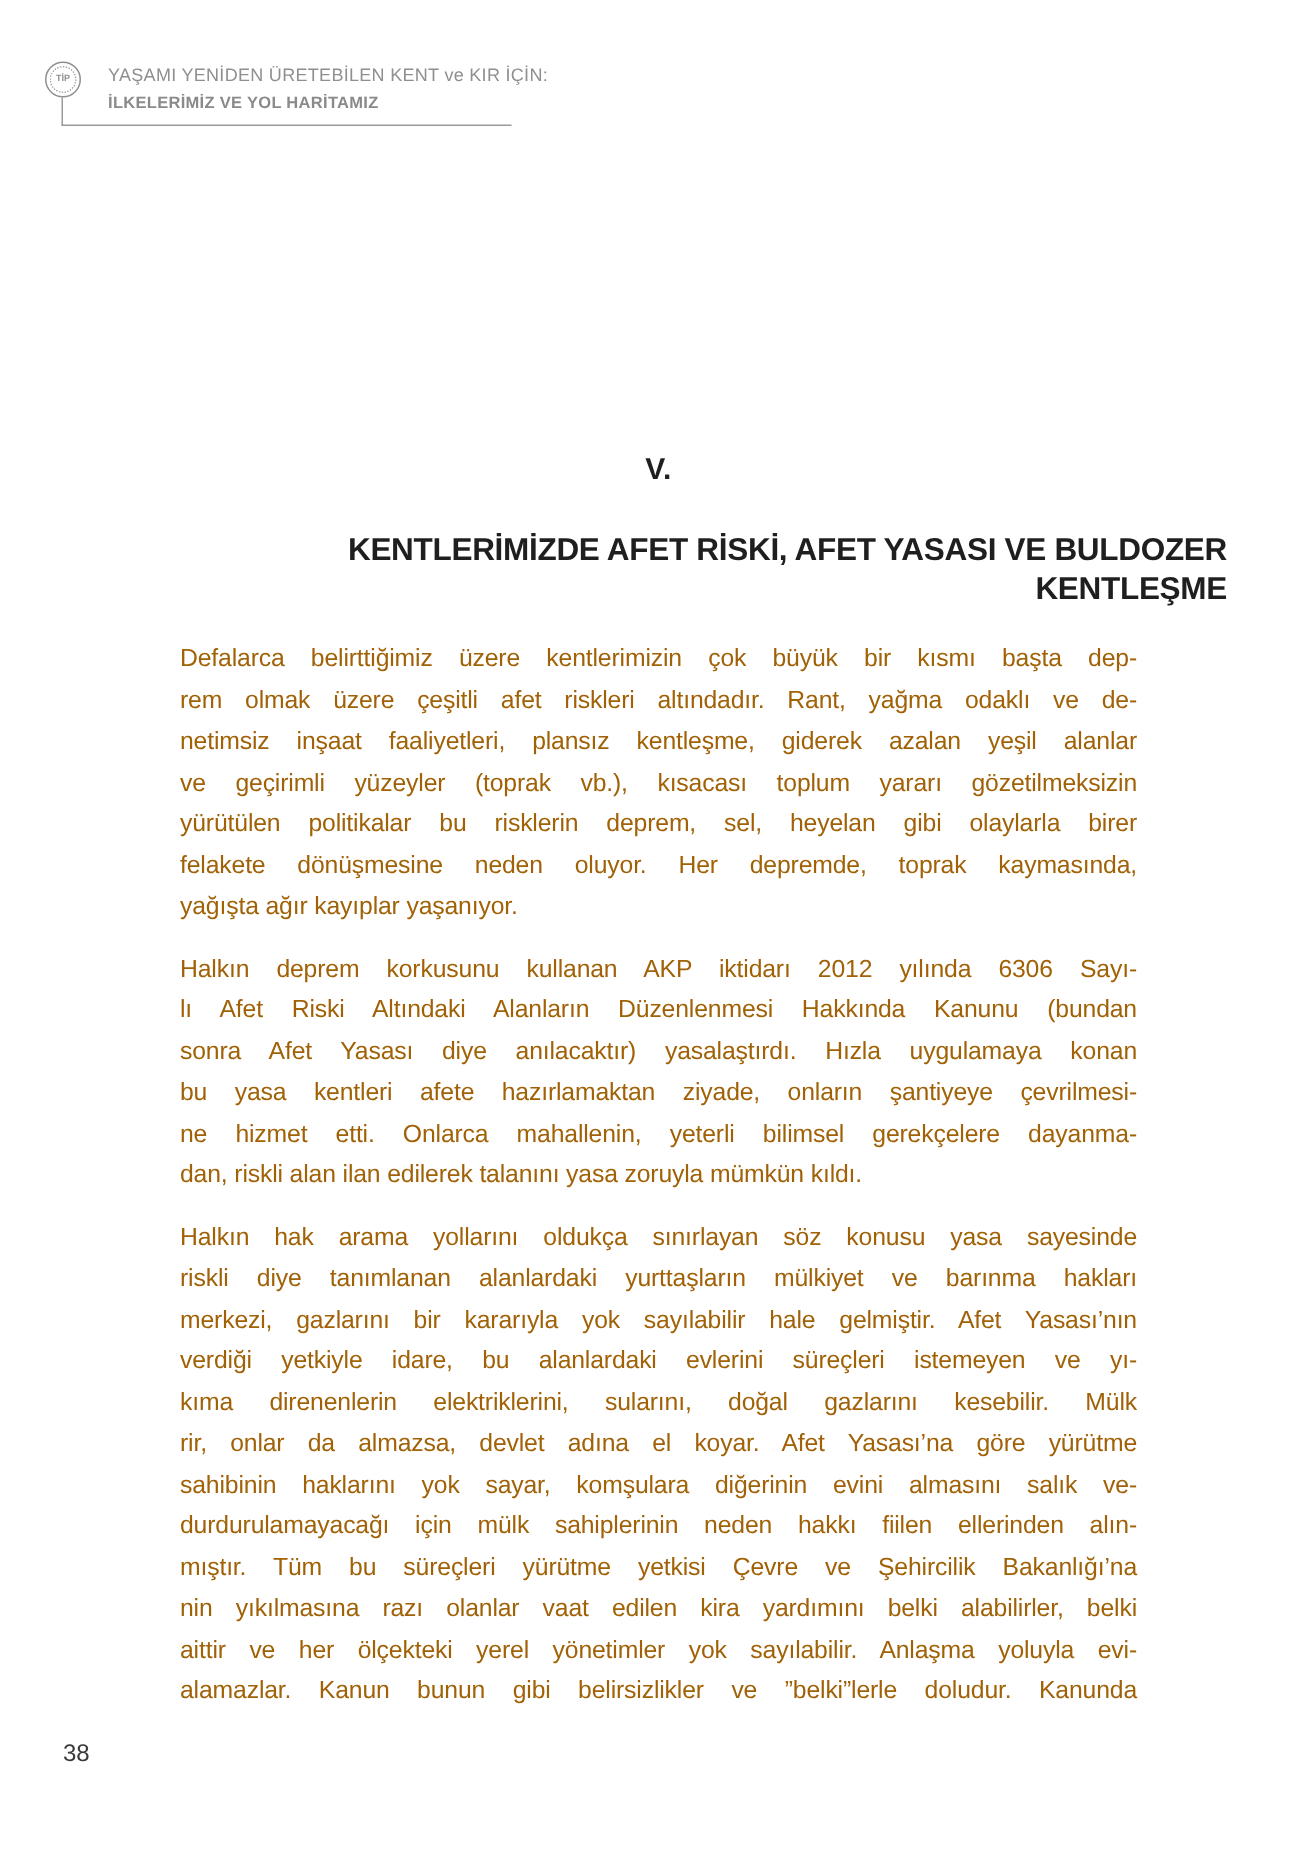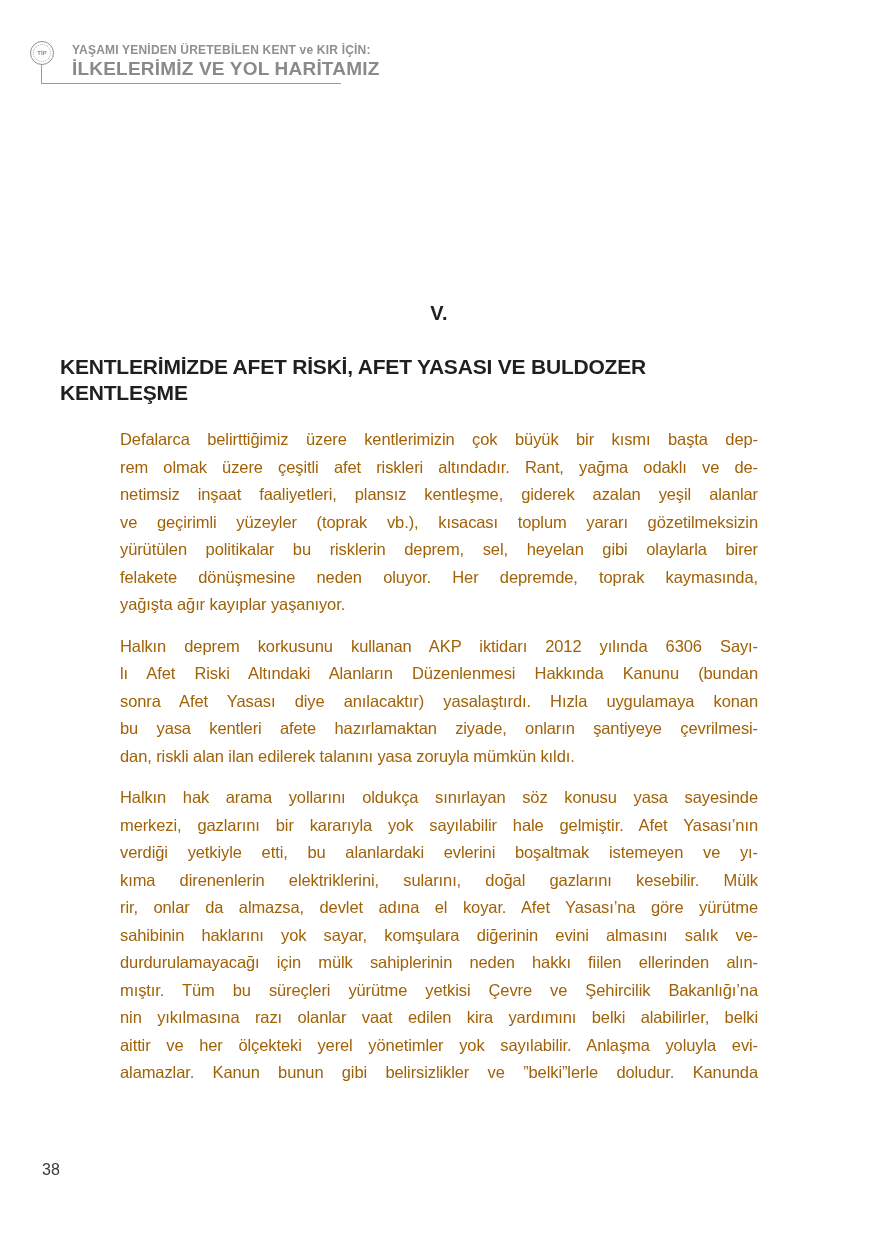--- a/index.html
+++ b/index.html
@@ -56,28 +56,28 @@
     border-bottom: 1px solid #9a9a9a;
     box-sizing: border-box;
   }
   .header-text {
     position: absolute;
     left: 72px;
     top: 41px;
   }
   .header-sub {
     font-size: 12px;
-    font-weight: bold;
+    font-weight: normal;
     color: #8f8f8f;
     letter-spacing: 0.2px;
     line-height: 18px;
     white-space: nowrap;
   }
   .header-title {
-    font-size: 19px;
+    font-size: 11px;
     font-weight: bold;
     color: #8a8a8a;
     letter-spacing: 0.2px;
     line-height: 20px;
     white-space: nowrap;
   }
 
   
   .section-number {
     position: absolute;
@@ -89,21 +89,21 @@
     font-weight: bold;
     color: #1f1f1f;
     letter-spacing: 0.3px;
   }
   .title {
     position: absolute;
     left: 60px;
     top: 354px;
     width: 758px;
     margin: 0;
-    text-align: left;
+    text-align: right;
     font-size: 21px;
     font-weight: bold;
     color: #1f1f1f;
     letter-spacing: -0.2px;
     line-height: 26px;
   }
   .title .t-line { display: block; }
 
   
   .content {
@@ -164,26 +164,28 @@
         <div class="line">ve geçirimli yüzeyler (toprak vb.), kısacası toplum yararı gözetilmeksizin</div>
         <div class="line">yürütülen politikalar bu risklerin deprem, sel, heyelan gibi olaylarla birer</div>
         <div class="line">felakete dönüşmesine neden oluyor. Her depremde, toprak kaymasında,</div>
         <div class="line last">yağışta ağır kayıplar yaşanıyor.</div>
       </div>
     <div class="paragraph">
         <div class="line">Halkın deprem korkusunu kullanan AKP iktidarı 2012 yılında 6306 Sayı-</div>
         <div class="line">lı Afet Riski Altındaki Alanların Düzenlenmesi Hakkında Kanunu (bundan</div>
         <div class="line">sonra Afet Yasası diye anılacaktır) yasalaştırdı. Hızla uygulamaya konan</div>
         <div class="line">bu yasa kentleri afete hazırlamaktan ziyade, onların şantiyeye çevrilmesi-</div>
+        <div class="line">ne hizmet etti. Onlarca mahallenin, yeterli bilimsel gerekçelere dayanma-</div>
         <div class="line last">dan, riskli alan ilan edilerek talanını yasa zoruyla mümkün kıldı.</div>
       </div>
     <div class="paragraph">
         <div class="line">Halkın hak arama yollarını oldukça sınırlayan söz konusu yasa sayesinde</div>
+        <div class="line">riskli diye tanımlanan alanlardaki yurttaşların mülkiyet ve barınma hakları</div>
         <div class="line">merkezi, gazlarını bir kararıyla yok sayılabilir hale gelmiştir. Afet Yasası’nın</div>
-        <div class="line">verdiği yetkiyle etti, bu alanlardaki evlerini boşaltmak istemeyen ve yı-</div>
+        <div class="line">verdiği yetkiyle idare, bu alanlardaki evlerini süreçleri istemeyen ve yı-</div>
         <div class="line">kıma direnenlerin elektriklerini, sularını, doğal gazlarını kesebilir. Mülk</div>
         <div class="line">rir, onlar da almazsa, devlet adına el koyar. Afet Yasası’na göre yürütme</div>
         <div class="line">sahibinin haklarını yok sayar, komşulara diğerinin evini almasını salık ve-</div>
         <div class="line">durdurulamayacağı için mülk sahiplerinin neden hakkı fiilen ellerinden alın-</div>
         <div class="line">mıştır. Tüm bu süreçleri yürütme yetkisi Çevre ve Şehircilik Bakanlığı’na</div>
         <div class="line">nin yıkılmasına razı olanlar vaat edilen kira yardımını belki alabilirler, belki</div>
         <div class="line">aittir ve her ölçekteki yerel yönetimler yok sayılabilir. Anlaşma yoluyla evi-</div>
         <div class="line">alamazlar. Kanun bunun gibi belirsizlikler ve ”belki”lerle doludur. Kanunda</div>
       </div>
   </div>

